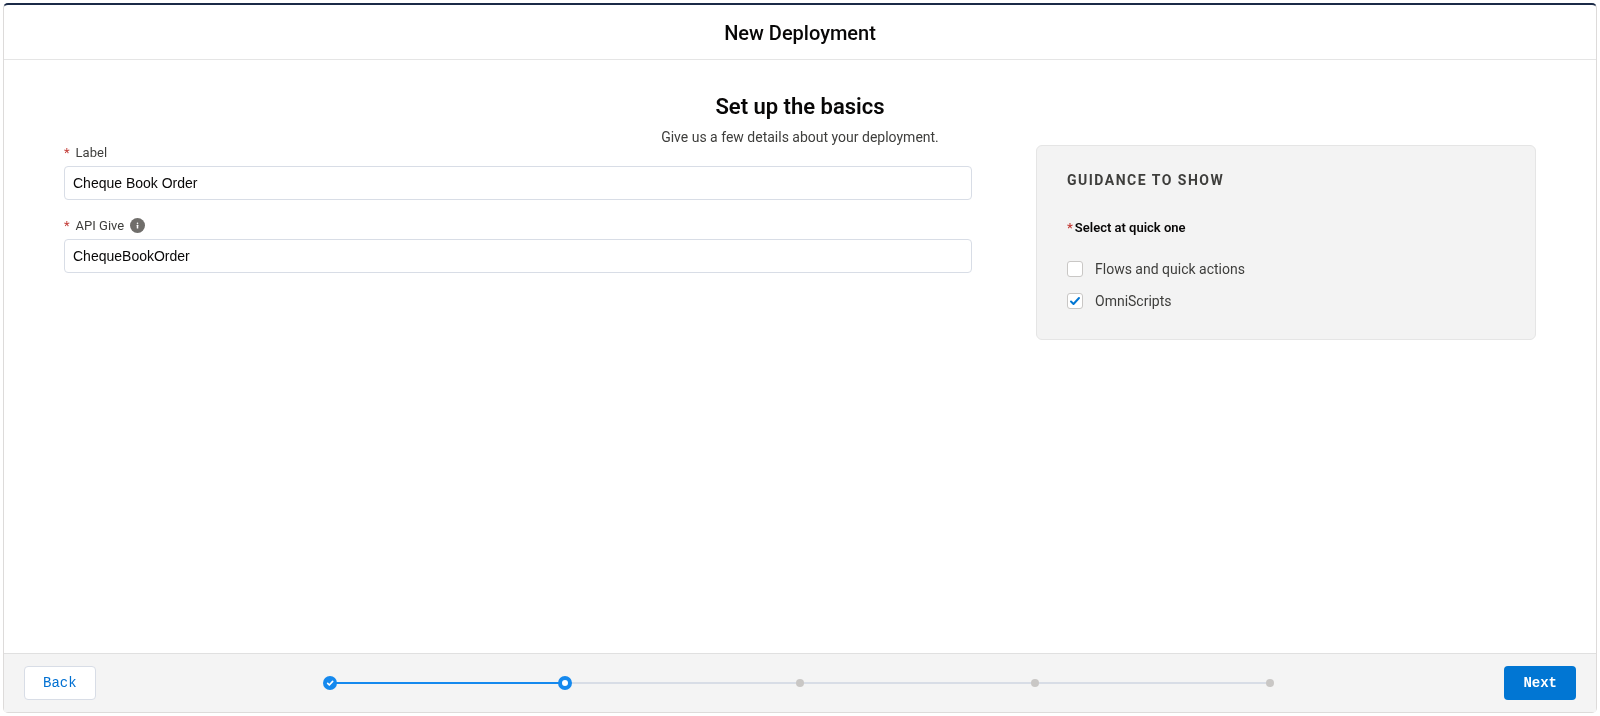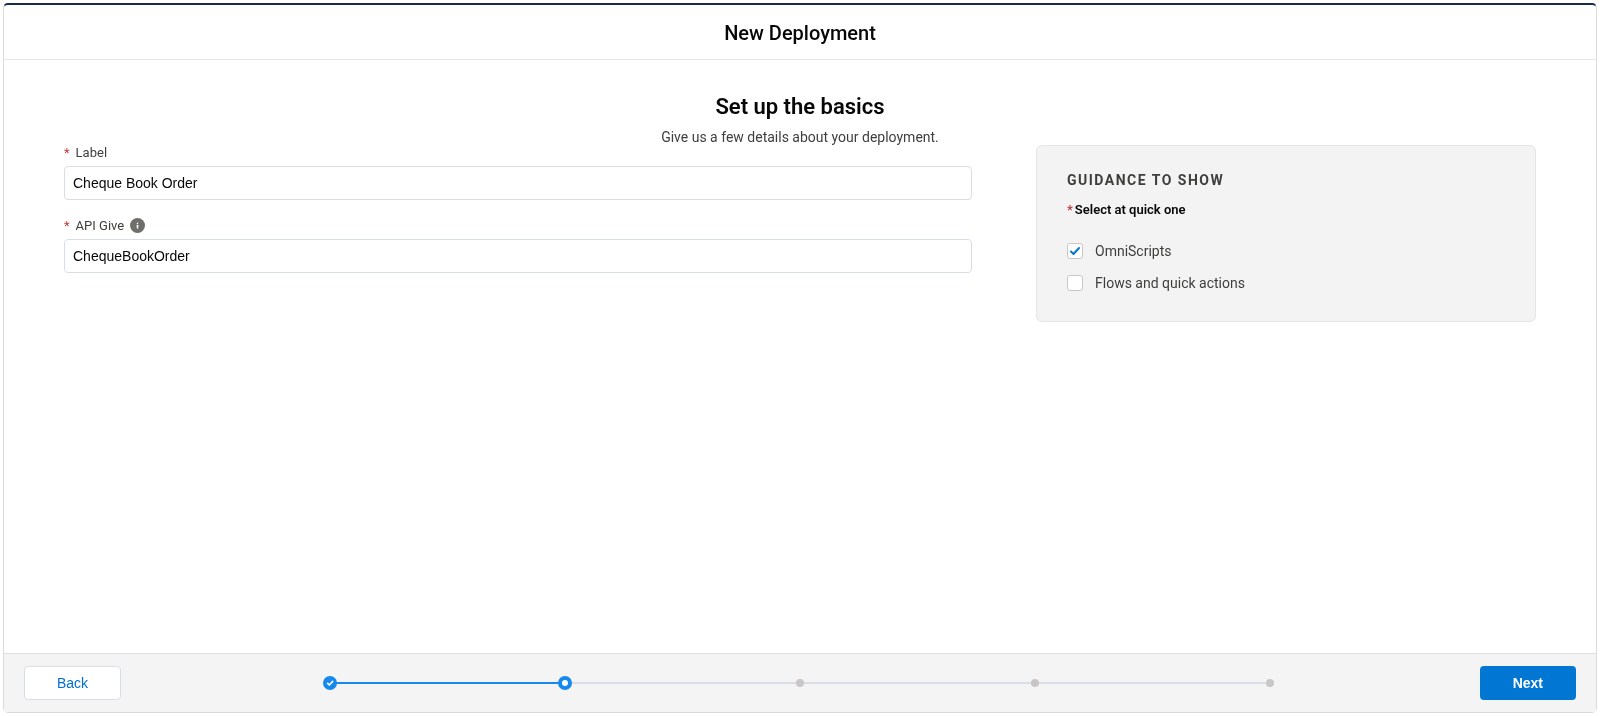--- a/index.html
+++ b/index.html
@@ -91,21 +91,21 @@
     background: #f3f3f3;
     border: 1px solid #e5e5e5;
     border-radius: 6px;
     padding: 26px 30px 22px;
   }
   .panel-title {
     font-size: 14px;
     font-weight: 700;
     letter-spacing: 1.5px;
     color: #3e3e3c;
-    margin-bottom: 14px;
+    margin-bottom: 32px;
   }
   .select-hint {
     font-size: 13px;
     color: #080707;
     font-weight: 600;
     margin-bottom: 18px;
     display: flex;
     align-items: center;
     gap: 2px;
   }
@@ -136,26 +136,26 @@
   .modal-footer {
     padding: 12px 20px;
     border-top: 1px solid #e0e0e0;
     background: #f4f4f4;
     display: flex;
     align-items: center;
     position: relative;
   }
   .btn {
     height: 34px;
-    padding: 0 32px;
+    padding: 0 18px;
     border-radius: 4px;
     font-size: 14px;
     cursor: pointer;
     border: 1px solid transparent;
-    font-family: Liberation Sans, sans-serif;
+    font-family: Liberation Mono, monospace;
   }
   .btn-neutral {
     background: #ffffff;
     border-color: #d8dde6;
     color: #0070d2;
   }
   .btn-brand {
     background: #0176d3;
     color: #ffffff;
     font-weight: 600;
@@ -250,31 +250,31 @@
 
       <div class="sidebar-col">
         <div class="panel">
           <div class="panel-title">GUIDANCE TO SHOW</div>
           <div class="select-hint">
             <span class="req">*</span>
             <span>Select at quick one</span>
           </div>
 
           <div class="check-row">
+            <span class="cbox"></span>
+            <span>Flows and quick actions</span>
+          </div>
+
+          <div class="check-row">
             <span class="cbox checked">
               <svg viewBox="0 0 24 24" fill="none" stroke="#0176d3" stroke-width="4" stroke-linecap="round" stroke-linejoin="round">
                   <polyline points="4 13 9 18 20 6"></polyline>
                 </svg>
             </span>
             <span>OmniScripts</span>
-          </div>
-
-          <div class="check-row">
-            <span class="cbox"></span>
-            <span>Flows and quick actions</span>
           </div>
 
         </div>
       </div>
 
     </div>
   </div>
 
   <div class="modal-footer">
     <button class="btn btn-neutral">Back</button>

